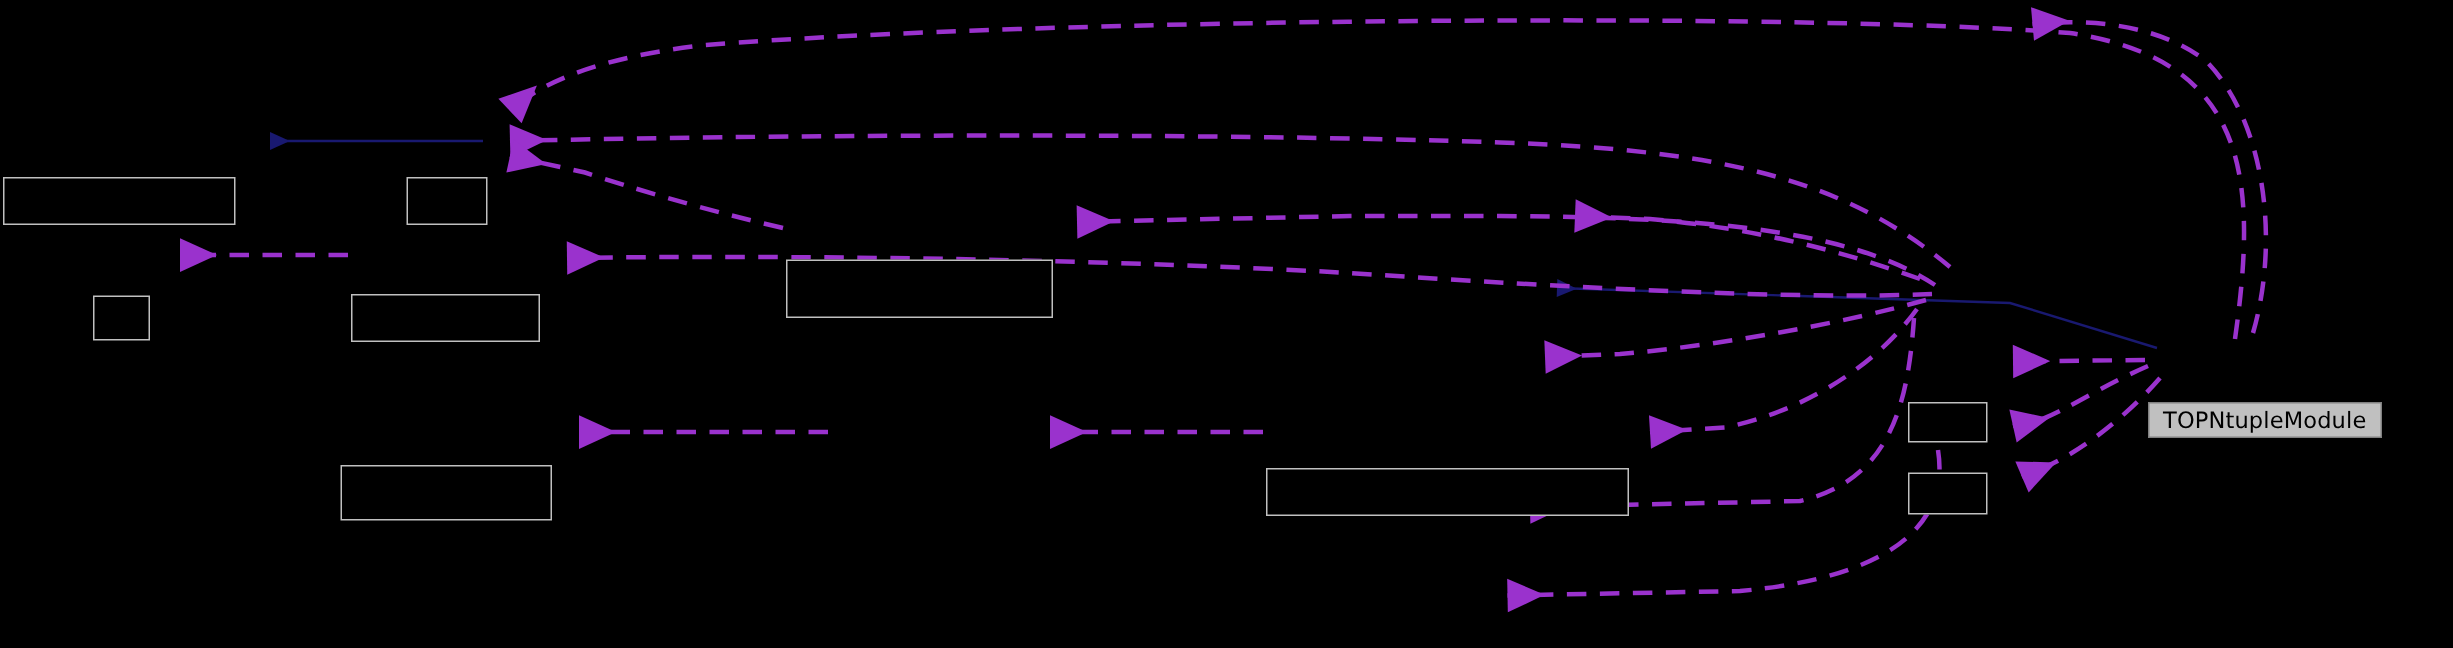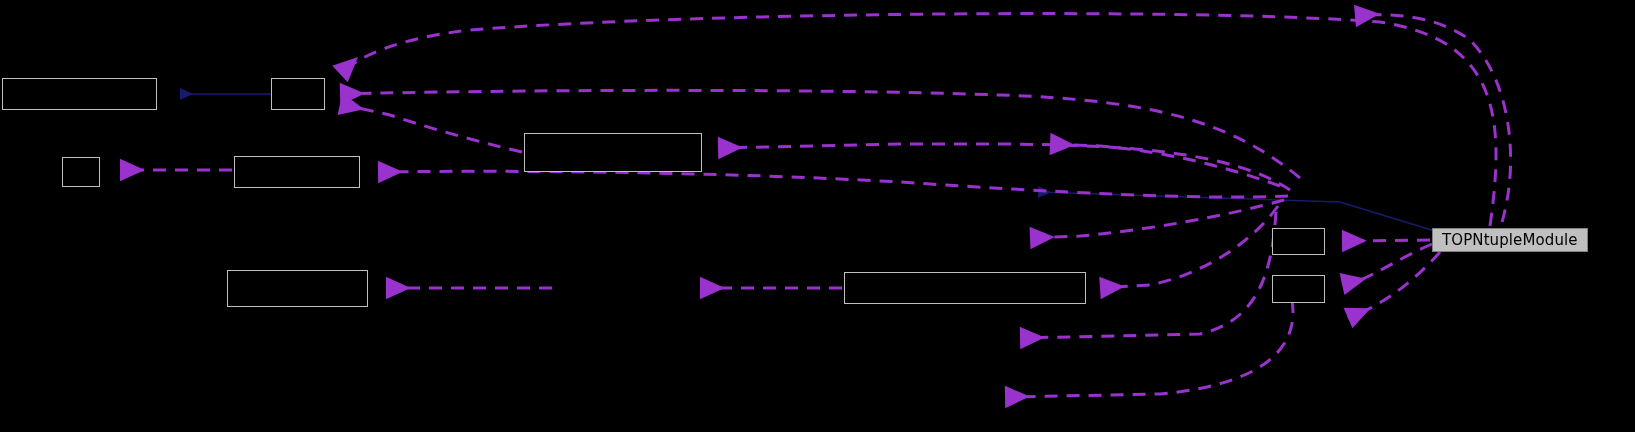--- a/index.html
+++ b/index.html
@@ -30,20 +30,21 @@
     box-sizing: border-box;
     border: 1px solid #c0c0c0;
     background: #000000;
     display: flex;
     align-items: center;
     justify-content: center;
     color: #000000;
     font-size: 15px;
     line-height: 1;
     white-space: nowrap;
+    margin-top: 40px;
   }
   .gnode.focal {
     background: #c0c0c0;
     border: 1px solid #808080;
     color: #000000;
     padding: 0 9px;
   }
   .gnode-label {
     font-family: "DejaVu Sans", sans-serif;
     font-size: 15px;

